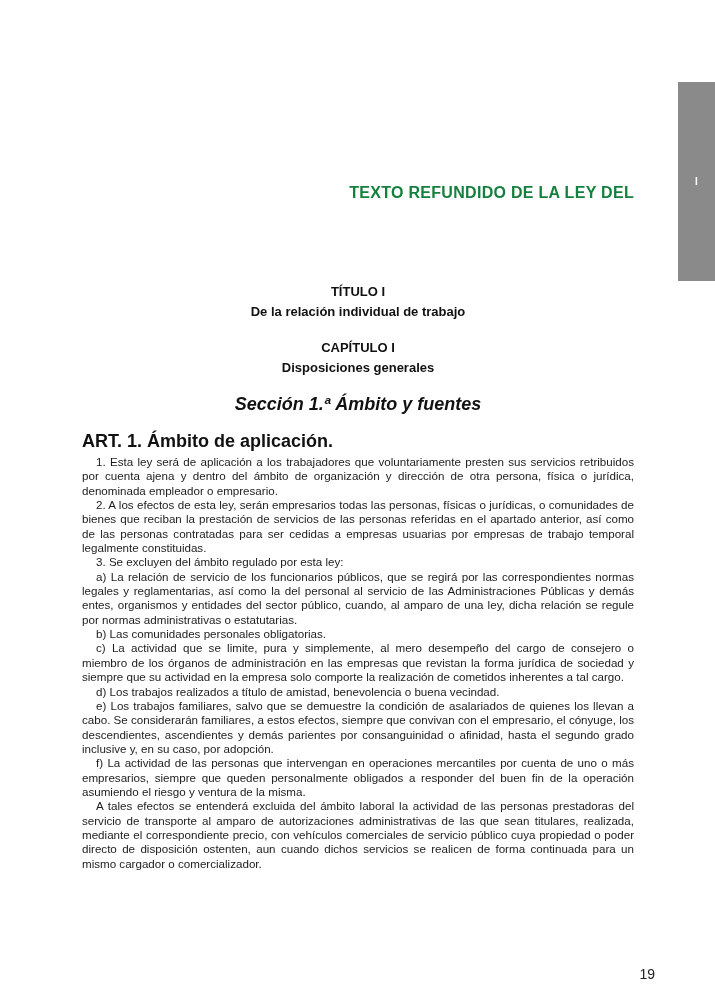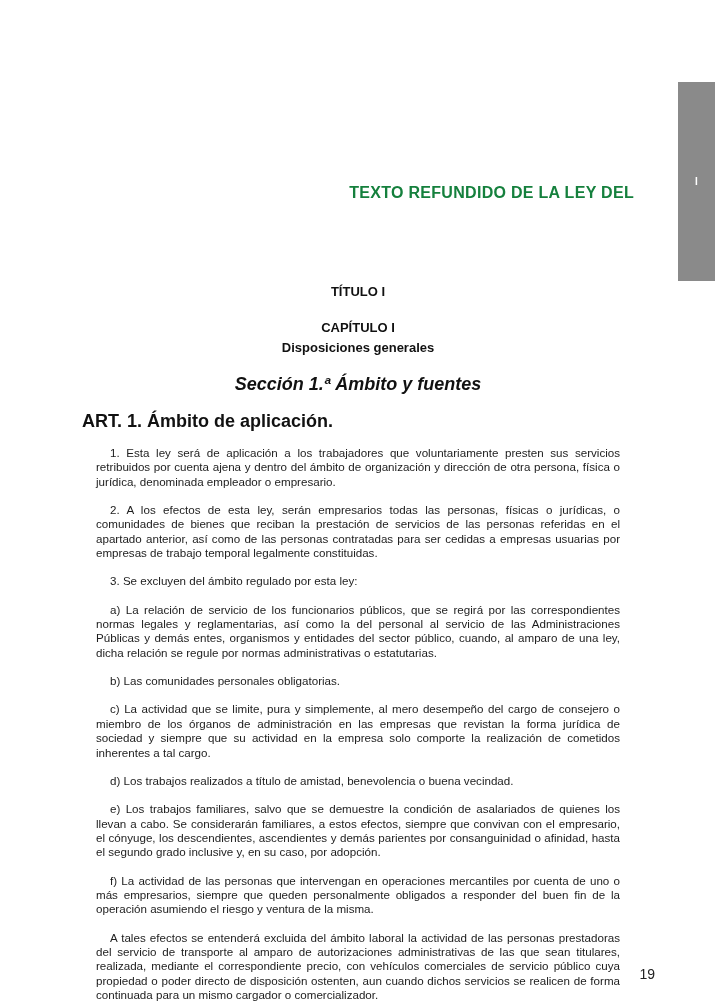--- a/index.html
+++ b/index.html
@@ -45,21 +45,21 @@
   .article-heading {
     margin: 17px 0 0 0;
     font-size: 18px;
     font-weight: bold;
     color: #111111;
   }
   .body-text {
     margin-top: 3px;
   }
   .body-text p {
-    margin: 14px;
+    margin: 0;
     font-size: 11.6px;
     line-height: 14.35px;
     text-align: justify;
     text-indent: 14px;
     color: #1c1c1c;
   }
   .side-tab {
     position: absolute;
     top: 82px;
     right: 0;
@@ -90,20 +90,21 @@
   </div>
 
   <div class="content">
 
     <h1 class="doc-title">
       <span>TEXTO REFUNDIDO DE LA LEY DEL</span><br>
     </h1>
 
     <div class="heading-group hg-titulo">
       <div>TÍTULO I</div>
+      <div>De la relación individual de trabajo</div>
     </div>
 
     <div class="heading-group hg-capitulo">
       <div>CAPÍTULO I</div>
       <div>Disposiciones generales</div>
     </div>
 
     <div class="heading-group hg-seccion">
       <div>Sección 1.ª Ámbito y fuentes</div>
     </div>

